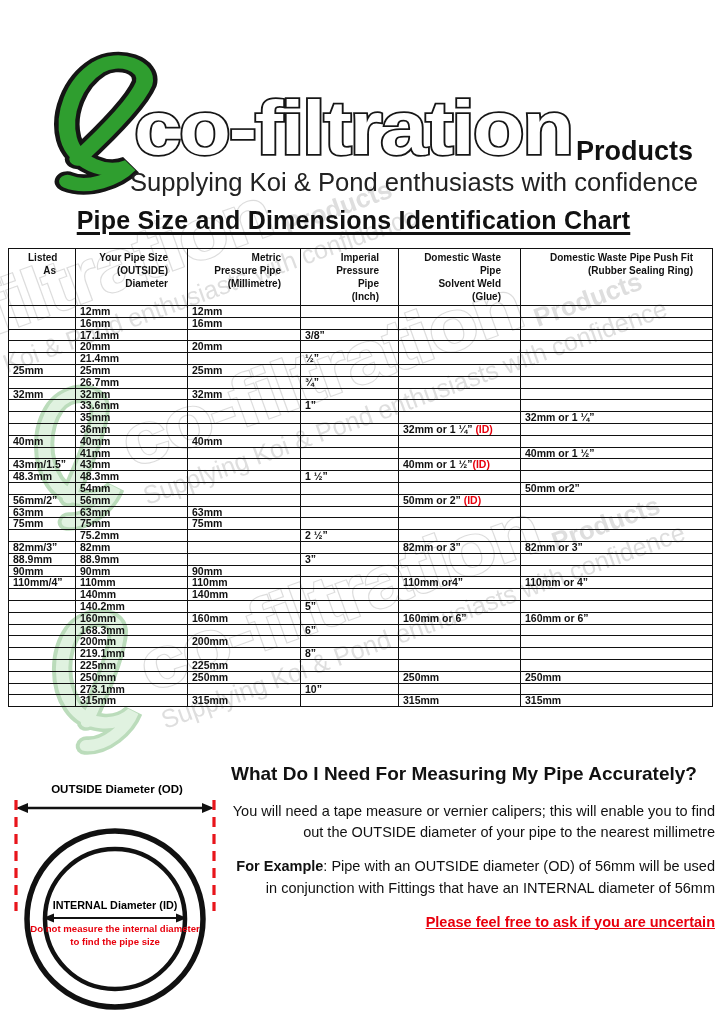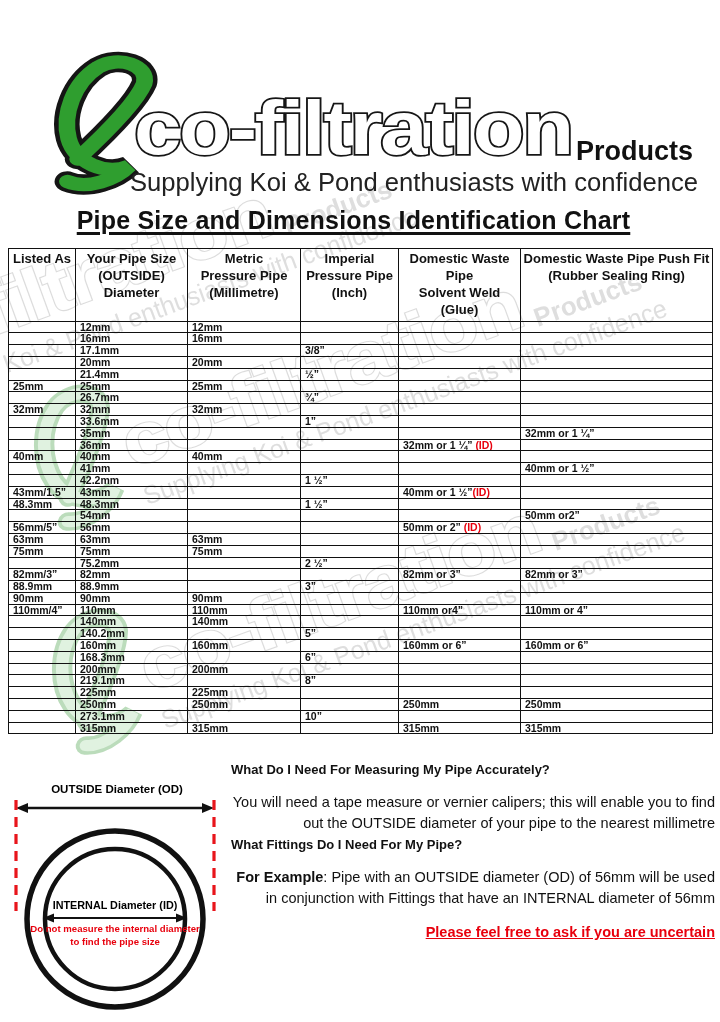--- a/index.html
+++ b/index.html
@@ -18,30 +18,30 @@
   
   .wm{position:absolute;width:700px;height:160px;z-index:0;opacity:.6;
       transform-origin:0 100%;transform:rotate(-20deg);pointer-events:none;}
   .wm1{left:-190px;top:300px;}
   .wm2{left:60px;top:392px;}
   .wm3{left:78px;top:616px;}
   
   .table-wrap{position:absolute;left:8px;top:248px;z-index:1;}
   table{border-collapse:collapse;table-layout:fixed;width:704px;}
   th,td{border:1px solid #111;font-weight:bold;overflow:hidden;}
-  th{font-size:13px;line-height:1.3;text-align:center;white-space:pre-line;
-     padding:2px 1px;vertical-align:top;background:transparent;}
+  th{font-size:10px;line-height:1.3;text-align:right;white-space:pre-line;
+     padding:2px 19px;vertical-align:top;background:transparent;}
   td{font-size:10.5px;height:10.8px;line-height:10.8px;padding:0 2px 0 4px;
      white-space:nowrap;background:transparent;}
   .red{color:#e8000d;}
   
   .diagram-svg{position:absolute;left:4px;top:778px;z-index:1;}
   
   .notes{position:absolute;left:231px;top:760px;width:484px;z-index:1;font-size:14.5px;line-height:1.5;}
-  .notes h3{font-size:13px;margin:0;font-weight:bold;}
+  .notes h3{font-size:19px;margin:0;font-weight:bold;}
   .q1{margin-top:9px;}
   .q2{margin-top:15px;}
   .notes p{margin:12px 0 0 0;text-align:right;}
   .cta{margin-top:19px;font-weight:bold;color:#e8000d;text-decoration:underline;font-size:14.5px;}
 </style>
 </head>
 <body>
 
 <svg class="wm wm1" width="700" height="160" viewBox="0 0 700 160">
   <g>
@@ -212,28 +212,20 @@
         </tr>
         <tr>
           <td></td>
           <td>41mm</td>
           <td></td>
           <td></td>
           <td></td>
           <td>40mm or 1 ½”</td>
         </tr>
         <tr>
-          <td></td>
-          <td>42.2mm</td>
-          <td></td>
-          <td>1 ½”</td>
-          <td></td>
-          <td></td>
-        </tr>
-        <tr>
           <td>43mm/1.5”</td>
           <td>43mm</td>
           <td></td>
           <td></td>
           <td><span>40mm or 1 ½”</span><span class="red">(ID)</span></td>
           <td></td>
         </tr>
         <tr>
           <td>48.3mm</td>
           <td>48.3mm</td>
@@ -244,21 +236,21 @@
         </tr>
         <tr>
           <td></td>
           <td>54mm</td>
           <td></td>
           <td></td>
           <td></td>
           <td>50mm or2”</td>
         </tr>
         <tr>
-          <td>56mm/5”</td>
+          <td>56mm/2”</td>
           <td>56mm</td>
           <td></td>
           <td></td>
           <td><span>50mm or 2” </span><span class="red">(ID)</span></td>
           <td></td>
         </tr>
         <tr>
           <td>63mm</td>
           <td>63mm</td>
           <td>63mm</td>
@@ -419,16 +411,15 @@
     <polygon points="39,140 50,135.5 50,144.5" fill="#111"></polygon>
     <polygon points="183,140 172,135.5 172,144.5" fill="#111"></polygon>
   </g>
   <text x="111" y="153.5" font-size="9.6" font-weight="bold" fill="#e8000d" text-anchor="middle">Do not measure the internal diameter</text>
   <text x="111" y="166.5" font-size="9.6" font-weight="bold" fill="#e8000d" text-anchor="middle">to find the pipe size</text>
 </svg>
 
 <div class="notes">
   <h3 class="q1">What Do I Need For Measuring My Pipe Accurately?</h3>
   <p>You will need a tape measure or vernier calipers; this will enable you to find out the OUTSIDE diameter of your pipe to the nearest millimetre</p>
-  <h3 class="q2">What Fittings Do I Need For My Pipe?</h3>
   <p><b>For Example</b><span>: Pipe with an OUTSIDE diameter (OD) of 56mm will be used in conjunction with Fittings that have an INTERNAL diameter of 56mm</span></p>
   <p class="cta">Please feel free to ask if you are uncertain</p>
 </div>
 
 </body></html>

